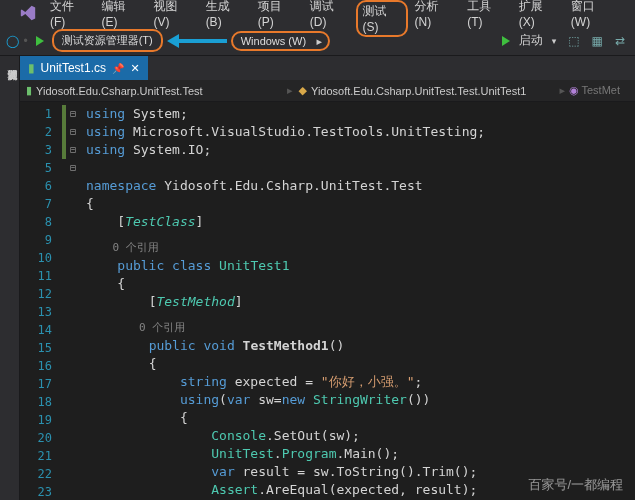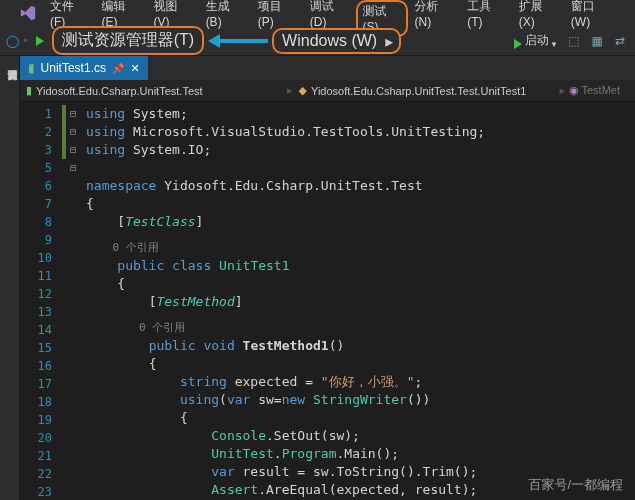--- a/index.html
+++ b/index.html
@@ -2,23 +2,23 @@
 <html><head>
 <meta charset="utf-8">
 <style>
 * { margin:0; padding:0; box-sizing:border-box; }
 body { font-family:"Microsoft YaHei","Segoe UI",sans-serif; font-size:12px; background:#2d2d30; color:#d4d4d4; width:635px; height:500px; overflow:hidden; position:relative; }
 .menubar { background:#2d2d30; color:#d4d4d4; display:flex; align-items:center; height:26px; padding:0 16px; }
 .logo { width:20px; height:20px; margin:0 6px 0 2px; display:flex; align-items:center; justify-content:center; }
 .menu-item { padding:4px 7px; cursor:default; font-size:12px; }
 .highlight-box { border:2px solid #e8792b; border-radius:10px; padding:1px 5px;margin-top:10px; }
 .toolbar { background:#2d2d30; display:flex; align-items:center; height:30px; padding:0 6px; border-bottom:1px solid #1a1a1c; gap:4px; }
-.tb-btn { display:flex; align-items:flex-end; padding:2px 4px; gap:3px; font-size:12px; }
+.tb-btn { display:flex; align-items:center; padding:2px 4px; gap:9px; font-size:12px; }
 .play-icon { width:0; height:0; border-left:8px solid #3fbf3f; border-top:5px solid transparent; border-bottom:5px solid transparent; }
-.dropdown-field { border:2px solid #e8792b; border-radius:10px; padding:2px 8px; background:#2d2d30; color:#ddd; font-size:16px; }
+.dropdown-field { border:2px solid #e8792b; border-radius:10px; padding:2px 8px; background:#2d2d30; color:#ddd; font-size:11px; }
 .arrow-annot { width:60px; height:14px; position:relative; }
 .arrow-body { position:absolute; right:0; top:5px; width:50px; height:4px; background:#1a9fd4; }
 .arrow-head { position:absolute; left:0; top:0; width:0; height:0; border-right:12px solid #1a9fd4; border-top:7px solid transparent; border-bottom:7px solid transparent; }
 .sidebar-left { position:absolute; left:0; top:56px; width:20px; bottom:0; background:#2d2d30; border-right:1px solid #1a1a1c; writing-mode:vertical-rl; text-orientation:upright; font-size:10px; padding-top:6px; color:#ccc; }
 .tabs { position:absolute; left:20px; top:56px; right:0; height:24px; background:#2d2d30; display:flex; }
 .tab { background:#1b6ba8; color:#fff; padding:4px 8px; display:flex; align-items:center; gap:6px; font-size:12px; }
 .tab-x { font-size:11px; }
 .pin { font-size:10px; }
 .breadcrumb { position:absolute; left:20px; top:80px; right:0; height:22px; background:#252526; display:flex; align-items:center; font-size:11px; color:#ccc; border-bottom:1px solid #1a1a1c; overflow:hidden; }
 .bc-left { flex:1; padding:0 6px; display:flex; align-items:center; gap:4px; }

